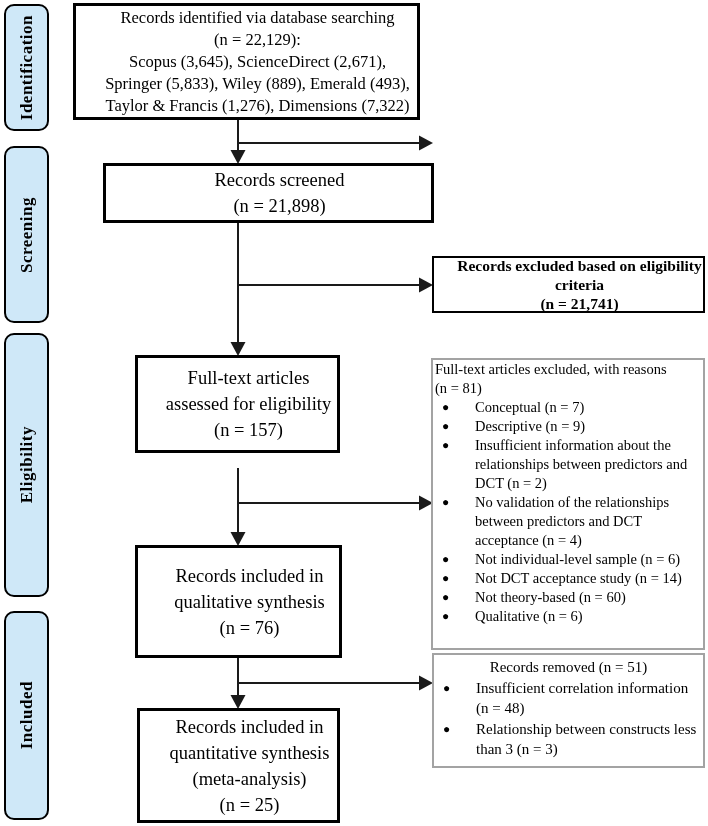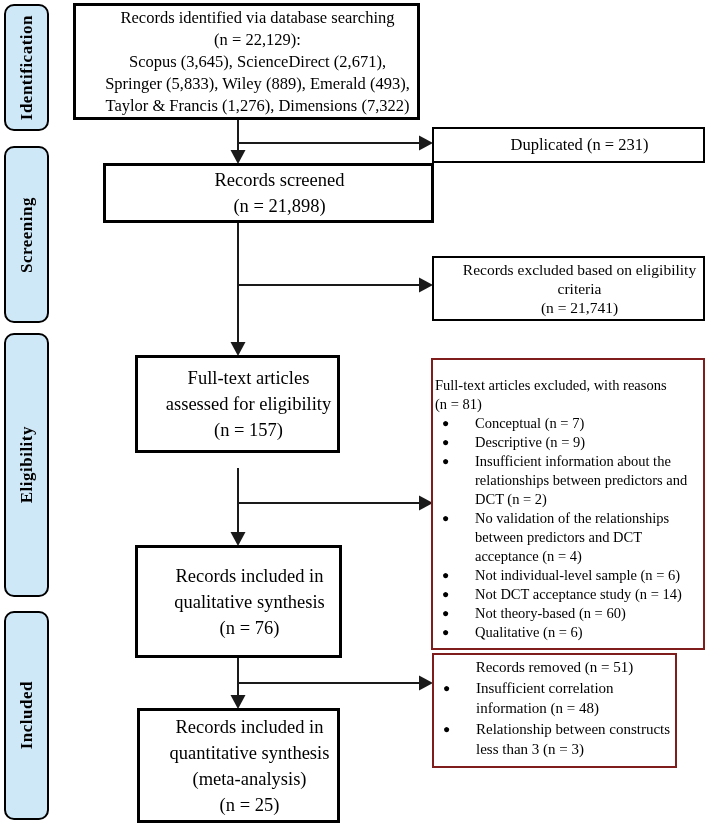--- a/index.html
+++ b/index.html
@@ -54,25 +54,25 @@
   }
   .box.side { border-width: 2px; }
   .fz-identified { font-size: 16.5px; line-height: 22px; }
   .fz-large { font-size: 18.5px; line-height: 26px; }
   .fz-dup { font-size: 16.5px; line-height: 20px; }
   .fz-excl { font-size: 15.5px; line-height: 19px; }
   
   .reasons {
     position: absolute;
     box-sizing: border-box;
-    border: 2px solid #7f1d1d;
+    border: 2px solid #a3a3a3;
     background: #ffffff;
     font-size: 14.5px;
     line-height: 19px;
-    padding: 16px 2px;
+    padding: 0 2px;
     overflow: hidden;
   }
   .reasons.removed { font-size: 15px; line-height: 20.5px; padding-top: 2px; }
   .reasons .hdr { white-space: pre-line; }
   .reasons .hdr.center { text-align: center; }
   .bullet-row { display: flex; align-items: flex-start; }
   .bullet-glyph {
     flex: 0 0 40px;
     box-sizing: border-box;
     padding-left: 7px;
@@ -140,23 +140,22 @@
 
   <div class="box fz-large" style="left:135px; top:545px; width:207px; height:113px;">Records included in
 qualitative synthesis
 (n = 76)</div>
 
   <div class="box fz-large" style="left:137px; top:708px; width:203px; height:115px;">Records included in
 quantitative synthesis
 (meta-analysis)
 (n = 25)</div>
 
-  <div class="box side fz-dup" style="left:432px; top:127px; width:273px; height:36px;">Duplicated (n = 231)</div>
-
-  <div class="box side fz-excl" style="left:432px; top:256px; width:273px; height:65px;">Records excluded based on eligibility
+
+  <div class="box side fz-excl" style="left:432px; top:256px; width:273px; height:57px;font-weight:bold;">Records excluded based on eligibility
 criteria
 (n = 21,741)</div>
 
   <div class="reasons" style="left:431px; top:358px; width:274px; height:292px;">
     <div class="hdr">Full-text articles excluded, with reasons
 (n = 81)</div>
     <div class="bullet-row">
       <span class="bullet-glyph">●</span>
       <span class="bullet-text">Conceptual (n = 7)</span>
     </div>
@@ -183,21 +182,21 @@
     <div class="bullet-row">
       <span class="bullet-glyph">●</span>
       <span class="bullet-text">Not theory-based (n = 60)</span>
     </div>
     <div class="bullet-row">
       <span class="bullet-glyph">●</span>
       <span class="bullet-text">Qualitative (n = 6)</span>
     </div>
   </div>
 
-  <div class="reasons removed" style="left:432px; top:653px; width:245px; height:115px;">
+  <div class="reasons removed" style="left:432px; top:653px; width:273px; height:115px;">
     <div class="hdr center">Records removed (n = 51)</div>
     <div class="bullet-row">
       <span class="bullet-glyph">●</span>
       <span class="bullet-text">Insufficient correlation information (n = 48)</span>
     </div>
     <div class="bullet-row">
       <span class="bullet-glyph">●</span>
       <span class="bullet-text">Relationship between constructs less than 3 (n = 3)</span>
     </div>
   </div>

